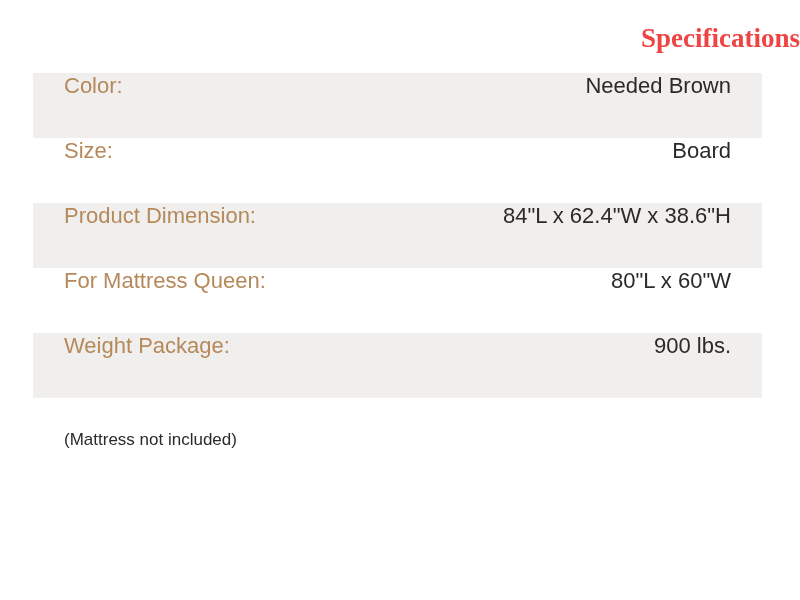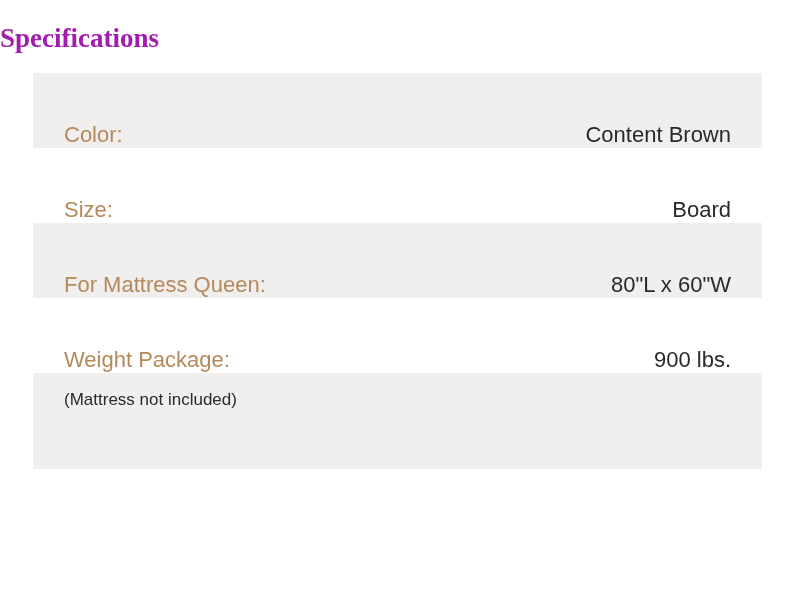--- a/index.html
+++ b/index.html
@@ -7,38 +7,38 @@
     padding: 0;
     background: #ffffff;
   }
   body {
     width: 800px;
     height: 600px;
     font-family: "Liberation Sans", "DejaVu Sans", sans-serif;
     overflow: hidden;
   }
   .page-title {
-    text-align: left;
+    text-align: right;
     font-family: "Liberation Serif", "DejaVu Serif", serif;
     font-weight: bold;
     font-size: 27px;
-    color: #a21caf;
+    color: #ef4444;
     padding-top: 5px;
     height: 37px;
     box-sizing: border-box;
   }
   .spec-table {
     margin-left: 33px;
     width: 729px;
   }
   .spec-row {
     display: flex;
     justify-content: space-between;
-    align-items: flex-end;
-    height: 75px;
+    align-items: flex-start;
+    height: 65px;
     padding: 0 31px;
     box-sizing: border-box;
     background: #ffffff;
   }
   .spec-row:nth-child(odd) {
     background: #f0efee;
   }
   .spec-label {
     color: #b5895a;
     font-size: 22px;
@@ -56,44 +56,50 @@
     padding-top: 17px;
   }
   .spec-value-group {
     display: flex;
     flex-direction: column;
     align-items: flex-end;
   }
   .spec-note {
     color: #2b2a28;
     font-size: 17px;
-    margin-top: 0;
+    margin-top: 15px;
     text-align: right;
   }
 </style>
 </head>
 <body>
 
 <h1 class="page-title">Specifications</h1>
 
 <div class="spec-table">
   <div class="spec-row">
     <span class="spec-label">Color:</span>
     <div class="spec-value-group">
-      <span class="spec-value">Content Brown</span>
+      <span class="spec-value">Needed Brown</span>
     </div>
   </div>
 
   <div class="spec-row">
     <span class="spec-label">Size:</span>
     <div class="spec-value-group">
       <span class="spec-value">Board</span>
     </div>
   </div>
 
+  <div class="spec-row">
+    <span class="spec-label">Product Dimension:</span>
+    <div class="spec-value-group">
+      <span class="spec-value">84"L x 62.4"W x 38.6"H</span>
+    </div>
+  </div>
 
   <div class="spec-row">
     <span class="spec-label">For Mattress Queen:</span>
     <div class="spec-value-group">
       <span class="spec-value">80"L x 60"W</span>
     </div>
   </div>
 
 
   <div class="spec-row">

